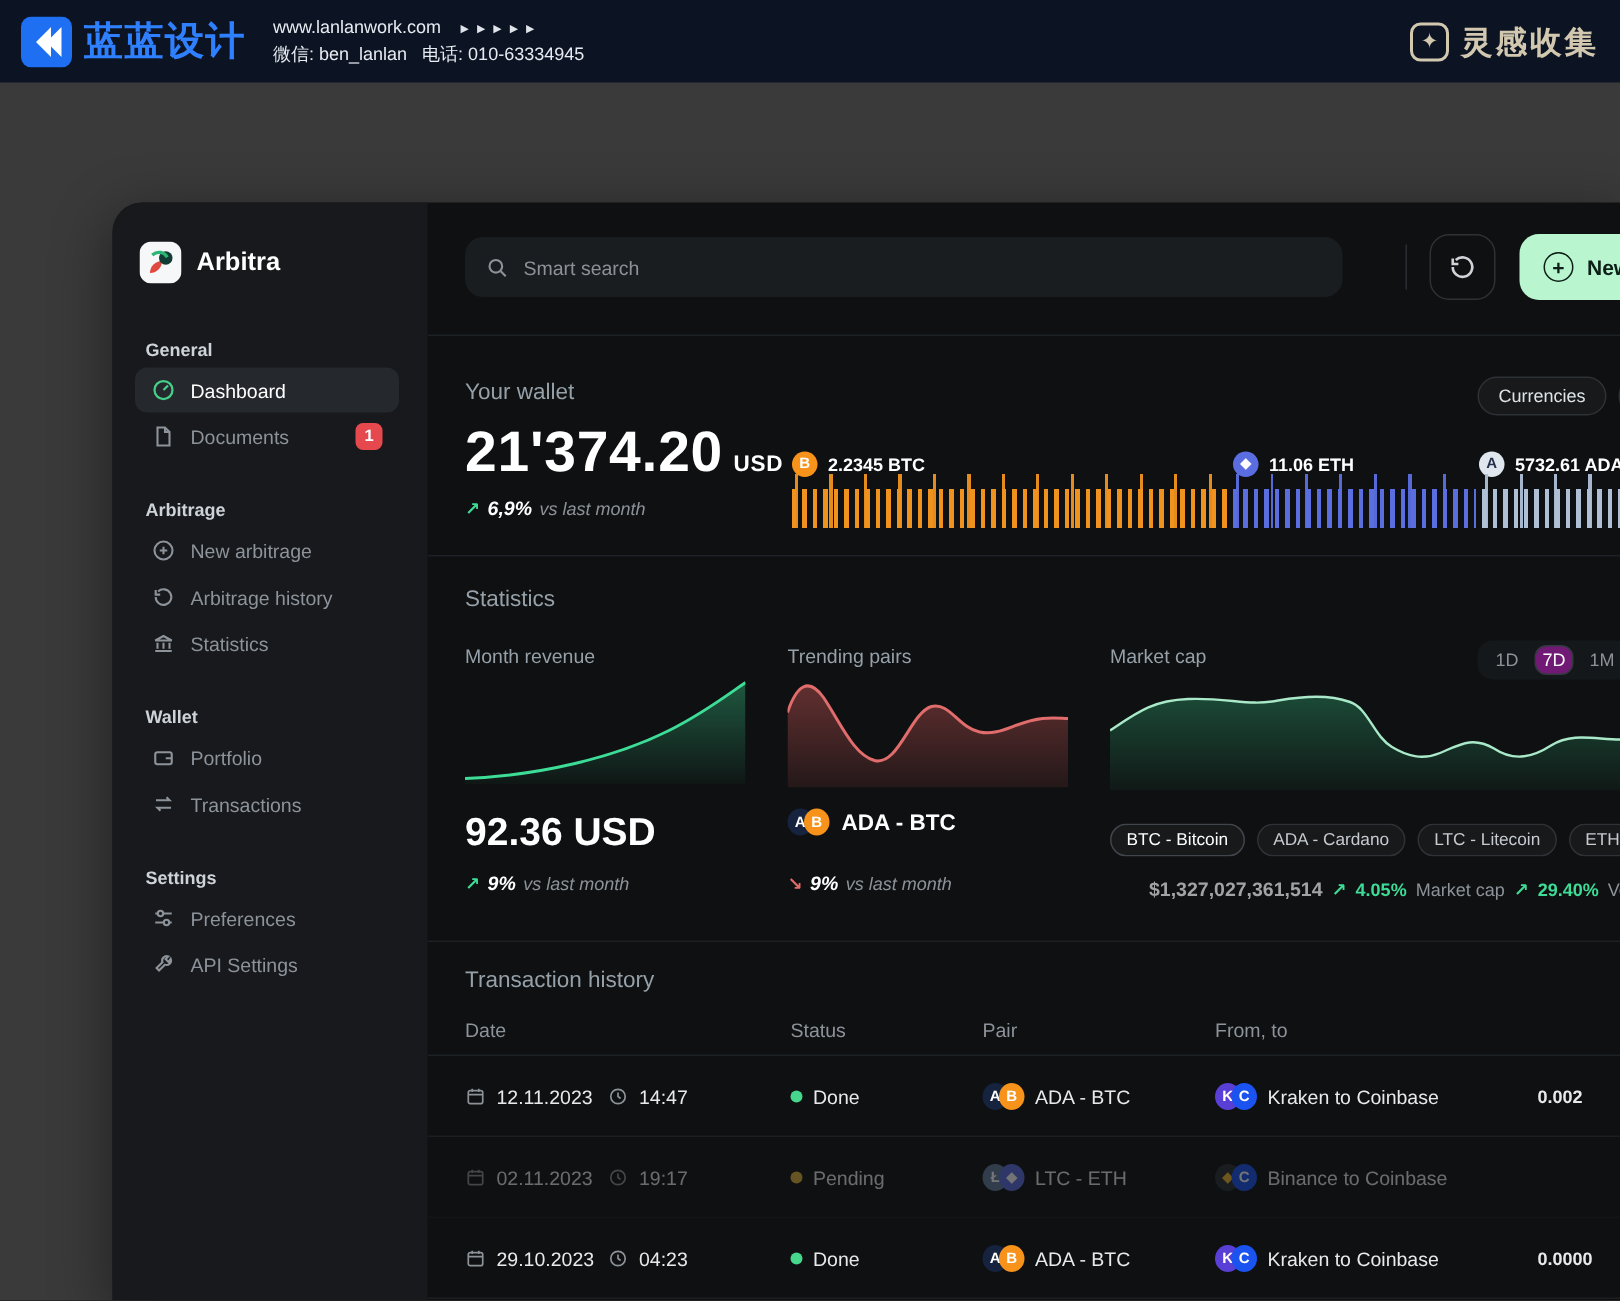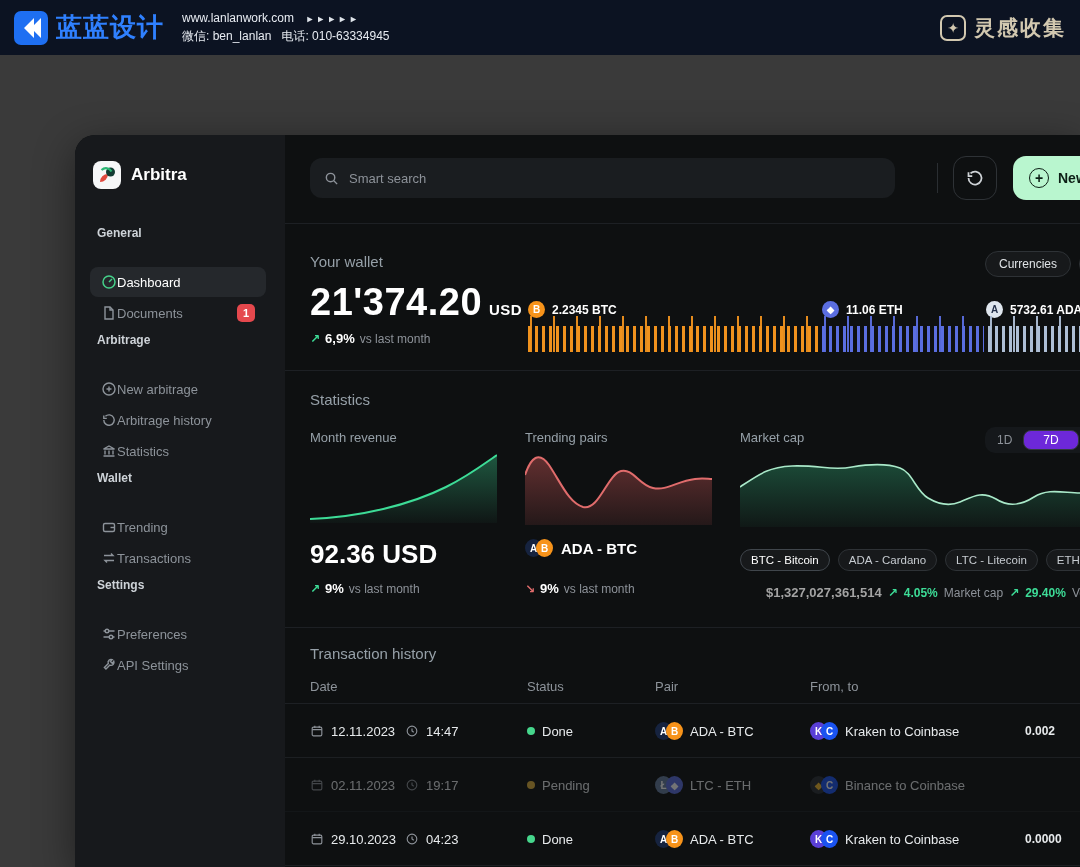--- a/index.html
+++ b/index.html
@@ -19,21 +19,21 @@
   .collect-icon { width:26px; height:26px; border:2px solid #d2c8b0; border-radius:7px; display:flex; align-items:center; justify-content:center; font-size:14px; color:#d2c8b0; }
 
   
   .card { position:absolute; left:75px; top:135px; right:0; bottom:0; background:#0e1011; border-radius:20px 0 0 0; display:flex; box-shadow:0 10px 40px rgba(0,0,0,.45); overflow:hidden; }
 
   
   .sidebar { position:relative; width:210px; flex:0 0 210px; background:#17191c; }
   .logo-row { position:absolute; left:18px; top:26px; display:flex; align-items:center; gap:10px; }
   .logo-name { color:#fff; font-size:17px; font-weight:bold; }
   .nav-sec-label { position:absolute; left:22px; font-size:12px; font-weight:bold; color:#ced3d8; }
-  .nav-item { position:absolute; left:15px; width:176px; height:30px; display:flex; align-items:center; padding:0 11px; border-radius:8px; color:#8d939a; font-size:13px; cursor:pointer;margin-top:22px; }
+  .nav-item { position:absolute; left:15px; width:176px; height:30px; display:flex; align-items:center; gap:10px; padding:0 11px; border-radius:8px; color:#8d939a; font-size:13px; cursor:pointer; }
   .nav-item.active { background:#25282c; color:#fff; }
   .nav-item svg { flex:0 0 16px; }
   .badge { margin-left:auto; min-width:18px; height:18px; background:#e5484d; border-radius:5px; color:#fff; font-size:11px; font-weight:bold; display:flex; align-items:center; justify-content:center; padding:0 4px; }
 
   
   .main { position:relative; flex:1; overflow:hidden; }
   .hr { position:absolute; left:0; right:0; height:1px; background:#1d2024; }
 
   
   .search { position:absolute; left:25px; top:23px; width:585px; height:40px; background:#1a1d20; border-radius:12px; display:flex; align-items:center; gap:10px; padding:0 14px; }
@@ -42,21 +42,21 @@
   .vdiv { position:absolute; left:652px; top:28px; width:1px; height:30px; background:#2a2e32; }
   .hist-btn { position:absolute; left:668px; top:21px; width:44px; height:44px; border:1px solid #2e3236; border-radius:13px; background:transparent; display:flex; align-items:center; justify-content:center; cursor:pointer; }
   .new-btn { position:absolute; left:728px; top:21px; height:44px; width:190px; background:#b9f6cf; border:none; border-radius:13px; display:flex; align-items:center; gap:9px; padding:0 16px; font-size:14px; font-weight:bold; color:#0d1f16; cursor:pointer; }
   .plus-ico { width:20px; height:20px; border:1.6px solid #0d1f16; border-radius:50%; display:flex; align-items:center; justify-content:center; font-size:14px; font-weight:bold; }
 
   .sec-title { position:absolute; font-size:15px; color:#96a0a8; }
 
   
   .amount { position:absolute; left:25px; top:146px; color:#fff; font-size:38px; font-weight:bold; letter-spacing:.5px; display:flex; align-items:baseline; gap:7px; }
   .amount .cur { font-size:15px; font-weight:bold; }
-  .change { position:absolute; display:flex; align-items:center; gap:5px; font-size:12px; color:#8d9299; }
+  .change { position:absolute; display:flex; align-items:center; gap:5px; font-size:12px; color:#8d9299;font-style:italic; }
   .change .pct { color:#fff; font-weight:bold; font-size:13px; }
   .up::before { content:"↗"; color:#3ddc97; font-weight:bold; }
   .down::before { content:"↘"; color:#e06c6c; font-weight:bold; }
   .holding { position:absolute; top:166px; display:flex; align-items:center; gap:7px; color:#fff; font-size:12px; font-weight:bold; white-space:nowrap; }
   .coin { width:17px; height:17px; border-radius:50%; display:flex; align-items:center; justify-content:center; font-size:10px; font-weight:bold; color:#fff; flex:0 0 17px; }
   .coin.sm { width:18px; height:18px; font-size:10px; }
   .c-btc { background:#f7931a; } .c-eth { background:#5b6ee1; } .c-ada { background:#16233f; }
   .c-ada-l { background:#dfe6ee; color:#24304a; } .c-ltc { background:#647b9e; }
   .c-kraken { background:#5a3fd6; } .c-coinbase { background:#1a53f0; } .c-binance { background:#2b2f36; color:#f3ba2f; }
   .bars { position:absolute; top:187px; height:30px; }
@@ -68,21 +68,21 @@
 
   
   .stat-label { position:absolute; top:295px; font-size:13px; color:#96a0a8; }
   .chart { position:absolute; }
   .big-val { position:absolute; color:#fff; font-size:26px; font-weight:bold; }
   .pair-row { position:absolute; display:flex; align-items:center; gap:8px; color:#fff; font-size:15px; font-weight:bold; }
   .stack { display:flex; }
   .stack .coin + .coin { margin-left:-6px; }
   .toggle { position:absolute; left:700px; top:292px; background:#15181b; border-radius:10px; padding:3px; display:flex; gap:2px; }
   .toggle span { padding:3px 9px; border-radius:8px; font-size:12px; color:#8d9299; cursor:pointer; }
-  .toggle span.on { background:#6d28d9; color:#fff; border:1px solid #34393e; padding:2px 19px; }
+  .toggle span.on { background:#701a75; color:#fff; border:1px solid #34393e; padding:2px 4px; }
   .coin-pills { position:absolute; left:455px; top:414px; display:flex; gap:8px; width:345px; overflow:hidden; white-space:nowrap; }
   .coin-pills .pill { font-size:11.5px; padding:4px 10px; color:#c6cbd0; flex:0 0 auto; }
   .coin-pills .pill.on { border-color:#40464c; color:#fff; }
   .cap-row { position:absolute; left:455px; top:450px; width:340px; overflow:hidden; display:flex; align-items:baseline; gap:6px; white-space:nowrap; font-size:12px; color:#8d9299; }
   .cap-row .val { color:#a3a3a3; font-weight:bold; font-size:13px;margin-left:26px; }
   .cap-row .g { color:#3ddc97; font-weight:bold; }
 
   
   .th { position:absolute; font-size:13px; color:#8d939a; }
   .trow { position:absolute; left:0; right:0; height:54px; border-bottom:1px solid #1c1f22; }
@@ -175,21 +175,21 @@
           </svg>
         <span>Statistics</span>
       </div>
 
       <div class="nav-sec-label" style="top:336px">Wallet</div>
       <div class="nav-item" style="top:355px">
         <svg class="ico" width="16" height="16" viewBox="0 0 16 16" fill="none" stroke="#8d939a" stroke-width="1.4">
             <rect x="2.5" y="4.5" width="11" height="8" rx="1.5"></rect>
             <path d="M9.5 8.5H13"></path>
           </svg>
-        <span>Trending</span>
+        <span>Portfolio</span>
       </div>
       <div class="nav-item" style="top:386px">
         <svg class="ico" width="16" height="16" viewBox="0 0 16 16" fill="none" stroke="#8d939a" stroke-width="1.4">
             <path d="M3 5.5h9l-2-2"></path>
             <path d="M13 10.5H4l2 2"></path>
           </svg>
         <span>Transactions</span>
       </div>
 
       <div class="nav-sec-label" style="top:443px">Settings</div>

